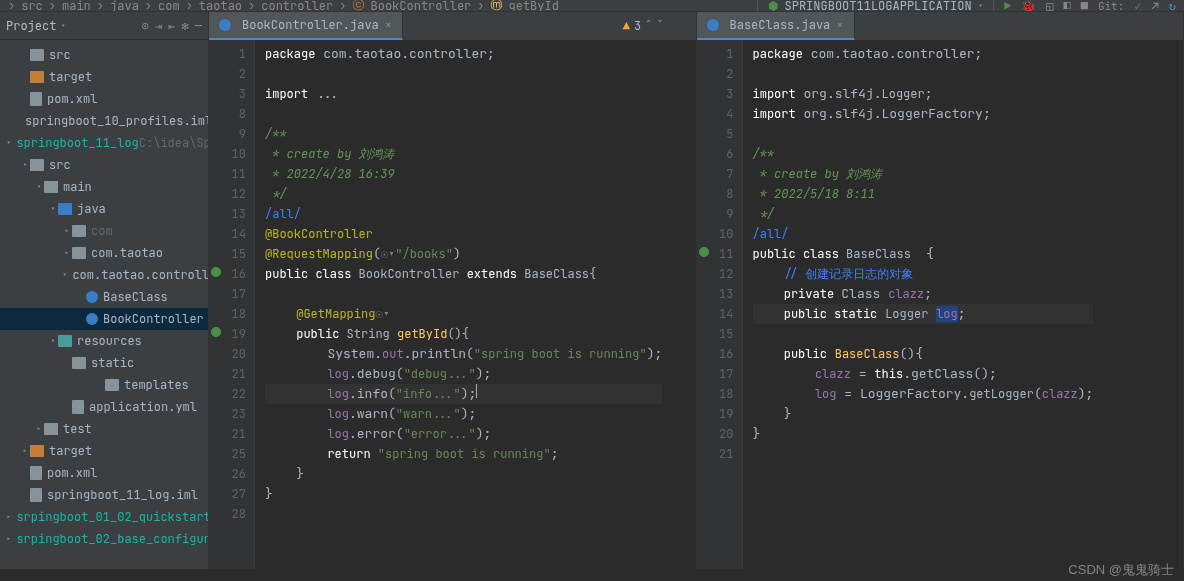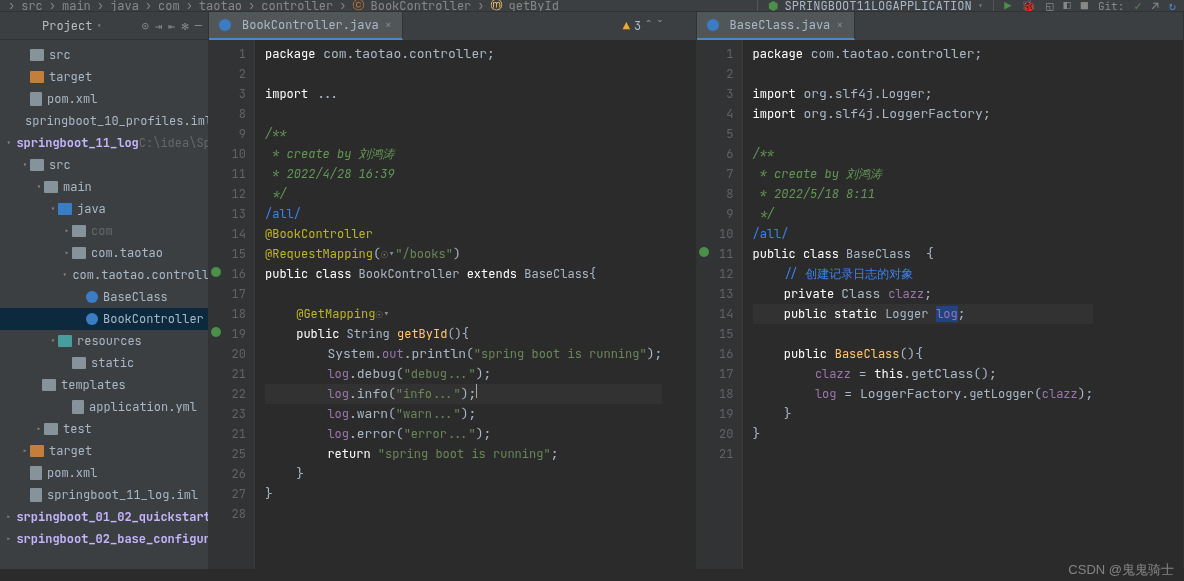--- a/index.html
+++ b/index.html
@@ -8,34 +8,34 @@
   .topbar { height: 12px; background: #3c3f41; border-bottom: 1px solid #323232; display: flex; align-items: center; padding: 0 8px; overflow: hidden; }
   .breadcrumb { display: flex; align-items: center; gap: 6px; font-size: 11px; color: #bbb; }
   .breadcrumb span { color: #888; }
   .top-right { margin-left: auto; display: flex; gap: 10px; align-items: center; }
   .run-config { background: #3c3f41; border: 1px solid #555; padding: 2px 10px; font-size: 11px; display: flex; align-items: center; gap: 6px; }
 
   .main-row { display: flex; height: 557px; }
 
   .sidebar { width: 209px; background: #3c3f41; border-right: 1px solid #323232; display: flex; flex-direction: column; }
   .sidebar-header { height: 28px; display: flex; align-items: center; padding: 0 6px; border-bottom: 1px solid #323232; }
-  .sidebar-header-title { font-size: 12px; color: #bbb; display: flex; align-items: center; gap: 4px; margin-left: 36px; }
+  .sidebar-header-title { font-size: 12px; color: #bbb; display: flex; align-items: center; gap: 4px; }
   .sidebar-header-icons { margin-left: auto; display: flex; gap: 6px; }
   .tree { overflow: auto; padding: 4px 0; }
   .tree-row { display: flex; align-items: center; height: 22px; font-size: 12px; white-space: nowrap; cursor: pointer; }
   .tree-row.selected { background: #0d293e; }
   .arrow { width: 10px; text-align: center; color: #888; font-size: 9px; }
   .ticon-folder { width: 14px; height: 12px; background: #87939a; border-radius: 1px; margin-right: 5px; position: relative; }
   .ticon-folder.orange { background: #c47e3b; }
   .ticon-folder.blue { background: #3b7dc4; }
   .ticon-folder.teal { background: #499c9c; }
   .ticon-file { width: 12px; height: 14px; background: #87939a; border-radius: 1px; margin-right: 5px; }
   .ticon-circle { width: 12px; height: 12px; border-radius: 50%; margin-right: 5px; }
   .ticon-circle.c2 { background: #3b7dc4; }
-  .name-module { color: #c4b5fd; font-weight: bold; text-align: center; }
+  .name-module { color: #14b8a6; font-weight: normal; text-align: center; }
   .name-muted { color: #666; }
 
   .editor-area { flex: 1; display: flex; }
   .pane { flex: 1; display: flex; flex-direction: column; border-right: 1px solid #323232; position: relative; }
   .tabs { height: 28px; background: #3c3f41; display: flex; align-items: stretch; }
   .tab { display: flex; align-items: center; padding: 0 10px; background: #515658; border-right: 1px solid #323232; font-size: 12px; gap: 6px; border-bottom: 2px solid #4a88c7; }
   .tab-close { color: #888; font-size: 12px; cursor: pointer; }
   .code-area { display: flex; flex: 1; background: #2b2b2b; overflow: hidden; position: relative; }
   .gutter { width: 46px; text-align: right; padding: 4px 8px 4px 4px; color: #606366; background: #313335; font-size: 12px; border-right: 1px solid #3a3a3a; }
   .gutter-line { height: 20px; line-height: 20px; position: relative; }
@@ -185,21 +185,21 @@
         <div class="tree-row" style="padding-left: 48px;">
           <span class="arrow">▾</span>
           <span class="ticon-folder teal"></span>
           <span class="">resources</span>
         </div>
         <div class="tree-row" style="padding-left: 62px;">
           <span class="arrow"></span>
           <span class="ticon-folder "></span>
           <span class="">static</span>
         </div>
-        <div class="tree-row" style="padding-left: 32px;">
+        <div class="tree-row" style="padding-left: 95px;">
           <span class="arrow"></span>
           <span class="ticon-folder "></span>
           <span class="">templates</span>
         </div>
         <div class="tree-row" style="padding-left: 62px;">
           <span class="arrow"></span>
           <span class="ticon-file"></span>
           <span class="">application.yml</span>
         </div>
         <div class="tree-row" style="padding-left: 34px;">

